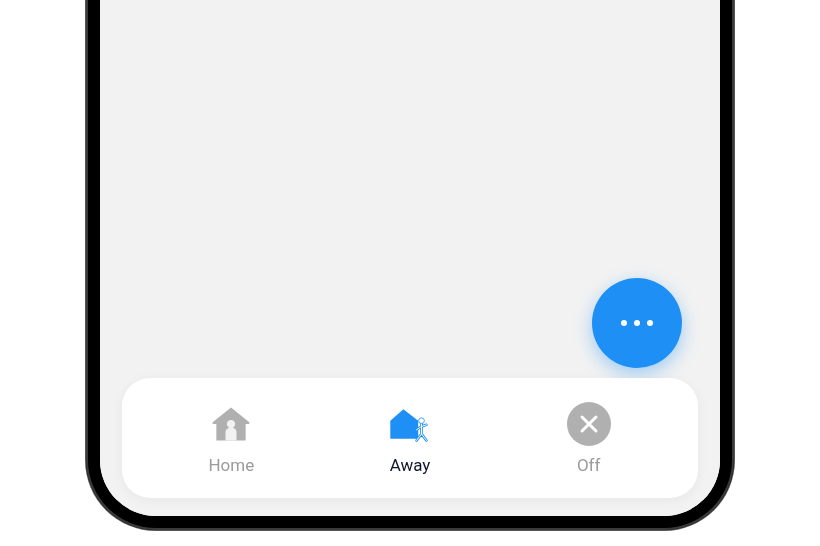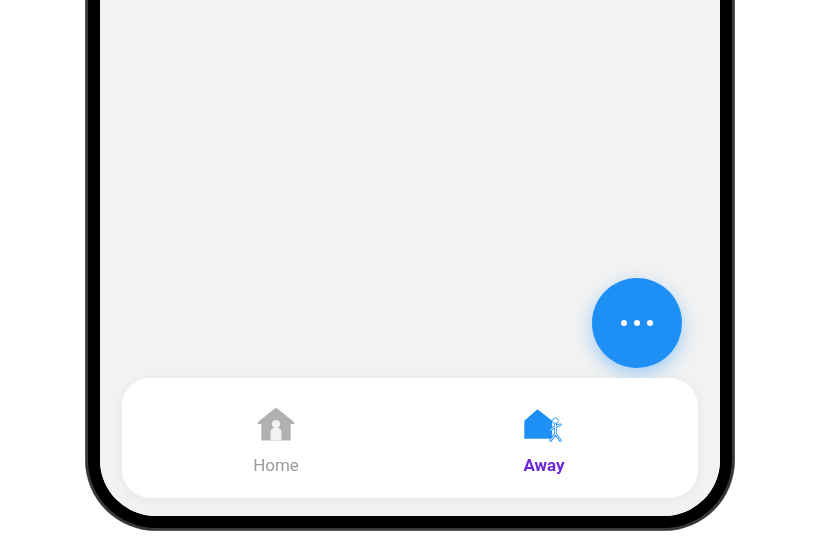--- a/index.html
+++ b/index.html
@@ -104,22 +104,22 @@
       justify-content: center;
     }
 
     .nav-label {
       font-size: 17px;
       color: #9b9b9b;
       font-weight: 400;
     }
 
     .nav-item.active .nav-label {
-      color: #6d28d9;
-      font-weight: 700;
+      color: #0f172a;
+      font-weight: 400;
     }
 
     .icon-inactive {
       fill: #b0b0b0;
     }
 
     .icon-active {
       fill: #1e90f5;
     }
 
@@ -169,17 +169,27 @@
                 <circle cx="12" cy="4" r="3.5" fill="#fff" stroke="#1e90f5" stroke-width="1"></circle>
                 <path d="M12 8 L12 20 M12 11 L6 15 M12 11 L18 9 M12 20 L6 28 M12 20 L18 28" stroke="#1e90f5" stroke-width="3.2" stroke-linecap="round" fill="none"></path>
                 <path d="M12 8 L12 20 M12 11 L6 15 M12 11 L18 9 M12 20 L6 28 M12 20 L18 28" stroke="#fff" stroke-width="1.2" stroke-linecap="round" fill="none"></path>
               </g>
             </svg>
           </div>
           <div class="nav-label">Away</div>
         </div>
 
 
+        <div class="nav-item">
+          <div class="nav-icon">
+            <div class="off-circle">
+              <svg width="22" height="22" viewBox="0 0 22 22">
+                <path d="M4 4 L18 18 M18 4 L4 18" stroke="#ffffff" stroke-width="3" stroke-linecap="round"></path>
+              </svg>
+            </div>
+          </div>
+          <div class="nav-label">Off</div>
+        </div>
 
       </div>
     </div>
   </div>
 </div>
 
 </body></html>

